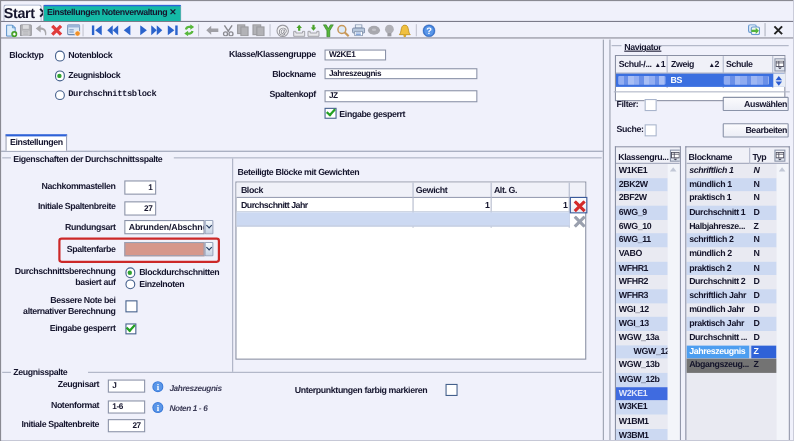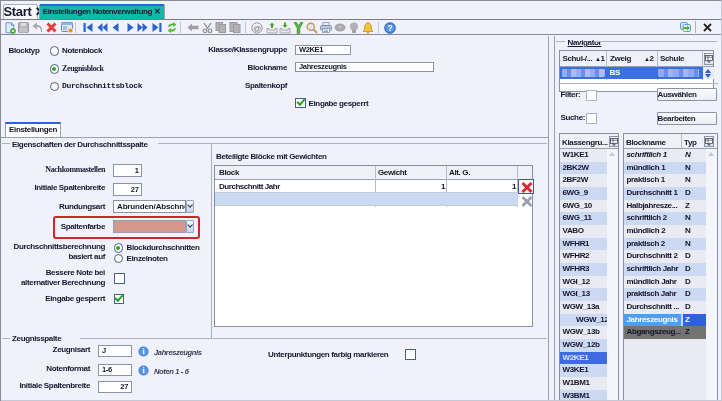--- a/index.html
+++ b/index.html
@@ -11,21 +11,21 @@
        font-size:7.5px;font-weight:700;color:#16162e;padding:0 0 0 3px;line-height:9px;}
   .lbl{position:absolute;white-space:nowrap;}
   .rlbl{position:absolute;white-space:nowrap;text-align:right;}
   .radio{position:absolute;width:9.5px;height:9.5px;border-radius:50%;background:#fff;border:1.2px solid #44608c;box-sizing:border-box;}
   .radio.sel::after{content:"";position:absolute;left:1.8px;top:1.8px;width:4px;height:4px;border-radius:50%;background:#2fa32f;}
   .chk{position:absolute;width:10.5px;height:10.5px;background:#fff;border:1.2px solid #44608c;box-sizing:border-box;}
   .chk.on::after{content:"";position:absolute;left:0.8px;top:0.2px;width:5.5px;height:3.2px;
        border-left:2.2px solid #22a022;border-bottom:2.2px solid #22a022;transform:rotate(-48deg);}
   .grp{position:absolute;height:1px;background:#acb2c4;}
   .btn{position:absolute;background:linear-gradient(#fbfbfd,#eceef6);border:1px solid #8a93a8;
-       box-sizing:border-box;text-align:left;border-radius:1px;}
+       box-sizing:border-box;text-align:right;border-radius:1px;}
   .ddbtn{position:absolute;width:8px;background:linear-gradient(#f6fafd,#c6d2e4);border:1px solid #98a4bc;box-sizing:border-box;border-radius:1px;}
   .ddbtn::after{content:"";position:absolute;left:0.7px;top:1.6px;width:3.2px;height:3.2px;
        border-right:1.8px solid #243a60;border-bottom:1.8px solid #243a60;transform:rotate(45deg);}
   svg{position:absolute;}
 </style>
 </head>
 <body>
 <div id="app">
   <div class="ab" style="left:0;top:0;width:722px;height:1px;background:#8a8a92;z-index:50;"></div>
   <div class="ab" style="left:0;top:400px;width:722px;height:1px;background:#c6c8d6;z-index:50;"></div>
@@ -169,40 +169,41 @@
   <svg style="left:384px;top:22px;" width="12" height="12" viewBox="0 0 12 12">
     <circle cx="6" cy="6" r="5.5" fill="#3a7ad8" stroke="#2a5aa8" stroke-width="0.5"></circle>
     <circle cx="6" cy="6" r="4.3" fill="#5a96e8"></circle>
     <text x="6" y="9" font-size="8.5" font-weight="bold" fill="#fff" text-anchor="middle" font-family="Liberation Sans">?</text>
   </svg>
 
   <div class="lbl" style="left:8.5px;top:45.5px;">Blocktyp</div>
   <div class="radio" style="left:49.5px;top:46px;"></div>
     <div class="lbl" style="left:62px;top:45.8px;">Notenblock</div>
   <div class="radio sel" style="left:49.5px;top:64px;"></div>
-    <div class="lbl" style="left:62px;top:63.8px;font-family:Liberation Serif, serif;">Zeugnisblock</div>
+    <div class="lbl" style="left:62px;top:63.8px;">Zeugnisblock</div>
   <div class="radio" style="left:49.5px;top:81.5px;"></div>
     <div class="lbl" style="left:62px;top:81.3px;font-family:Liberation Mono, monospace;">Durchschnittsblock</div>
 
   <div class="rlbl" style="left:150px;top:44.5px;width:137px;">Klasse/Klassengruppe</div>
   <div class="rlbl" style="left:150px;top:62.5px;width:137px;">Blockname</div>
   <div class="rlbl" style="left:150px;top:81px;width:137px;">Spaltenkopf</div>
   <div class="inp" style="left:295px;top:44.5px;width:56px;height:10px;line-height:8px;">W2KE1</div>
   <div class="inp" style="left:295px;top:61.5px;width:139px;height:10.5px;line-height:8.5px;">Jahreszeugnis</div>
+  <div class="inp" style="left:295px;top:82px;width:139px;height:10.5px;line-height:8.5px;">JZ</div>
   <div class="chk on" style="left:295px;top:97.5px;"></div>
   <div class="lbl" style="left:308.5px;top:98.5px;">Eingabe gesperrt</div>
 
   <div class="ab" style="left:1px;top:136.5px;width:547px;height:1px;background:#9aa0b4;"></div>
   <div class="ab" style="left:5px;top:122px;width:56px;height:15px;background:#fff;border:1px solid #9aa0b4;border-bottom:none;border-top:2px solid #2e62d8;box-sizing:border-box;text-align:center;line-height:12px;">Einstellungen</div>
 
   <div class="grp" style="left:2px;top:143px;width:8px;"></div>
   <div class="lbl" style="left:12px;top:140px;">Eigenschaften der Durchschnittsspalte</div>
   <div class="grp" style="left:158px;top:143px;width:389px;"></div>
 
-  <div class="rlbl" style="left:0;top:164.8px;width:105px;font-family:Liberation Serif, serif;">Nachkommastellen</div>
+  <div class="rlbl" style="left:0;top:164.8px;width:105px;">Nachkommastellen</div>
   <div class="inp" style="left:113px;top:164px;width:29px;height:13px;line-height:11px;text-align:right;padding:0 2.5px 0 0;">1</div>
   <div class="rlbl" style="left:0;top:183.3px;width:105px;">Initiale Spaltenbreite</div>
   <div class="inp" style="left:113px;top:182.5px;width:29px;height:13px;line-height:11px;text-align:right;padding:0 2.5px 0 0;">27</div>
   <div class="rlbl" style="left:0;top:202.3px;width:105px;">Rundungsart</div>
   <div class="inp" style="left:113px;top:200px;width:73px;height:13px;overflow:hidden;font-size:8px;letter-spacing:-0.15px;line-height:11px;white-space:nowrap;">Abrunden/Abschneiden</div>
   <div class="ddbtn" style="left:186px;top:200px;height:13px;"></div>
 
   <div class="ab" style="left:52.5px;top:215.5px;width:147.5px;height:23.5px;border:2px solid #cc2828;border-radius:3px;box-sizing:border-box;"></div>
   <div class="rlbl" style="left:0;top:221.5px;width:105px;">Spaltenfarbe</div>
   <div class="ab" style="left:113px;top:220px;width:73px;height:13px;background:#d6978b;border:1px solid #98a0b4;box-sizing:border-box;"></div>

